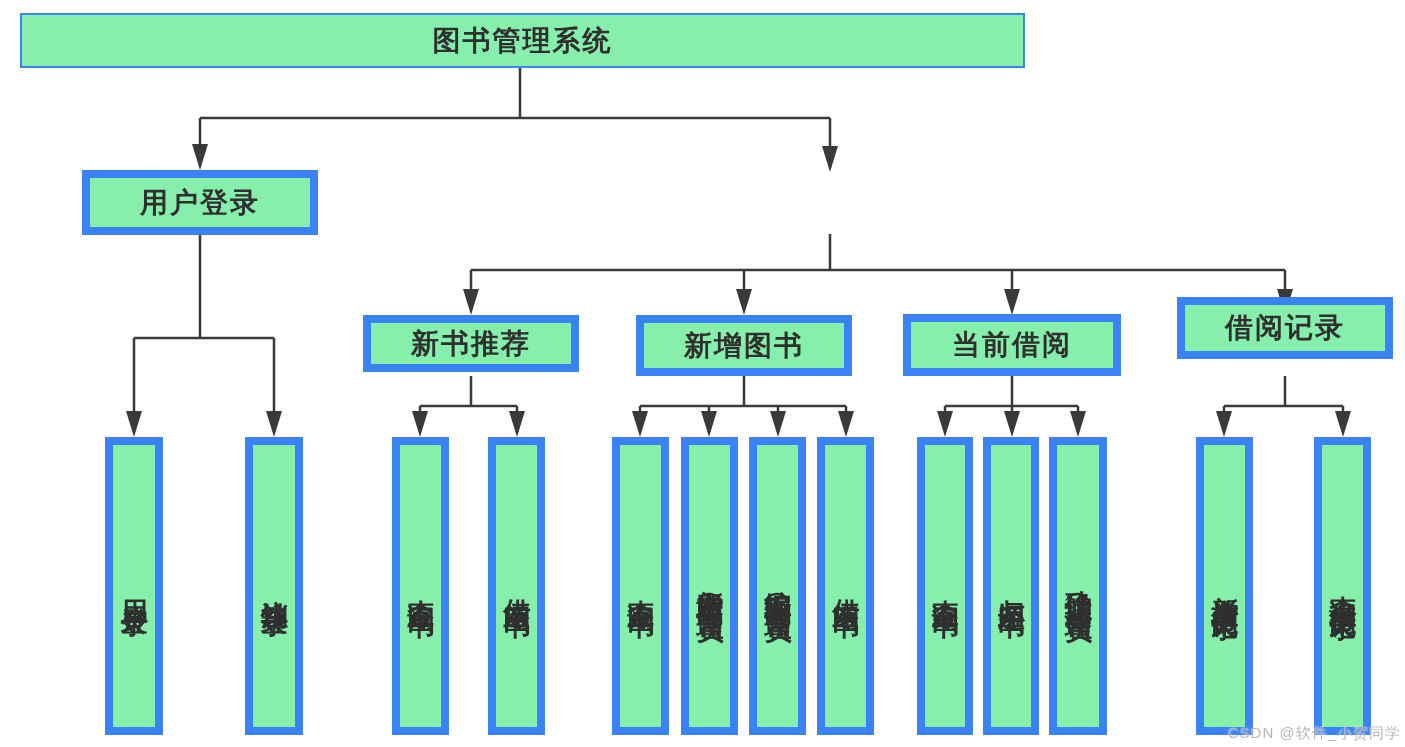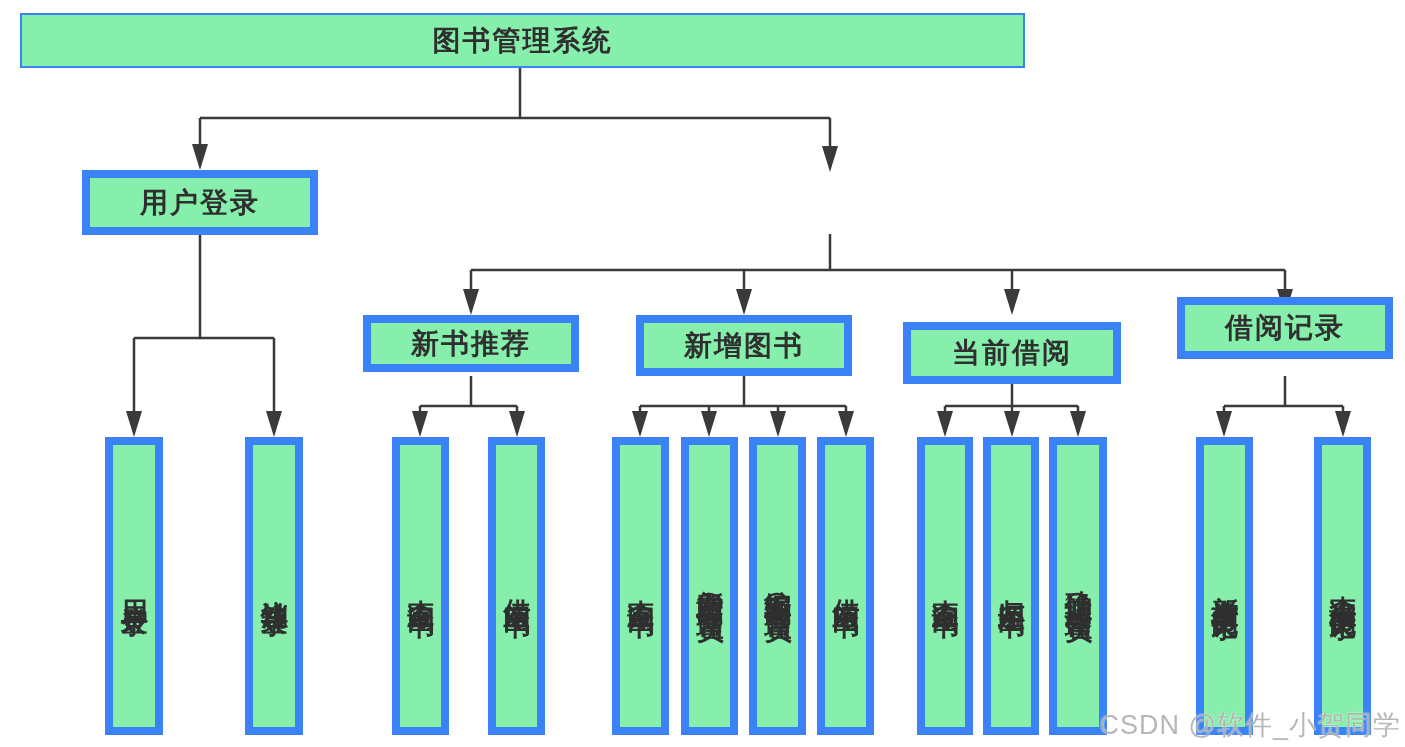--- a/index.html
+++ b/index.html
@@ -14,21 +14,21 @@
     z-index:2;line-height:1;font-weight:bold;
   }
   .h{font-size:28px;letter-spacing:2px;}
   .root{border-width:2.5px;}
   .v{
     writing-mode:vertical-rl;text-orientation:mixed;
     font-size:27px;letter-spacing:4px;
   }
   .wm{
     position:absolute;right:4px;bottom:4px;z-index:3;
-    font-size:27px;color:#b3b1b1;letter-spacing:1px;opacity:.92;
+    font-size:15px;color:#b3b1b1;letter-spacing:1px;opacity:.92;
     text-shadow:0 0 2px #ffffff;
   }
 </style>
 </head>
 <body>
 
 <div id="canvas">
 
   <svg id="wires" width="1405" height="747" viewBox="0 0 1405 747">
     <g stroke="#3a3a3a" stroke-width="2.5" fill="none">
@@ -62,21 +62,21 @@
       <polygon points="1335,411 1351,411 1343,437"></polygon>
     </g>
   </svg>
 
   <div class="node h root" style="left:20px;top:13px;width:1005px;height:55px">图书管理系统</div>
 
   <div class="node h" style="left:82px;top:170px;width:236px;height:65px">用户登录</div>
 
   <div class="node h" style="left:363px;top:315px;width:216px;height:57px">新书推荐</div>
   <div class="node h" style="left:636px;top:315px;width:216px;height:61px">新增图书</div>
-  <div class="node h" style="left:903px;top:322px;width:218px;height:62px">当前借阅</div>
+  <div class="node h" style="left:903px;top:314px;width:218px;height:62px">当前借阅</div>
   <div class="node h" style="left:1177px;top:297px;width:216px;height:62px">借阅记录</div>
 
   <div class="node v" style="left:105px;top:437px;width:58px;height:298px">用户登录</div>
   <div class="node v" style="left:245px;top:437px;width:58px;height:298px">注销登录</div>
 
   <div class="node v" style="left:392px;top:437px;width:57px;height:298px">查询图书</div>
   <div class="node v" style="left:488px;top:437px;width:57px;height:298px">借阅图书</div>
 
   <div class="node v" style="left:612px;top:437px;width:57px;height:298px">查询图书</div>
   <div class="node v" style="left:681px;top:437px;width:57px;height:298px">新增图书（管理员）</div>

